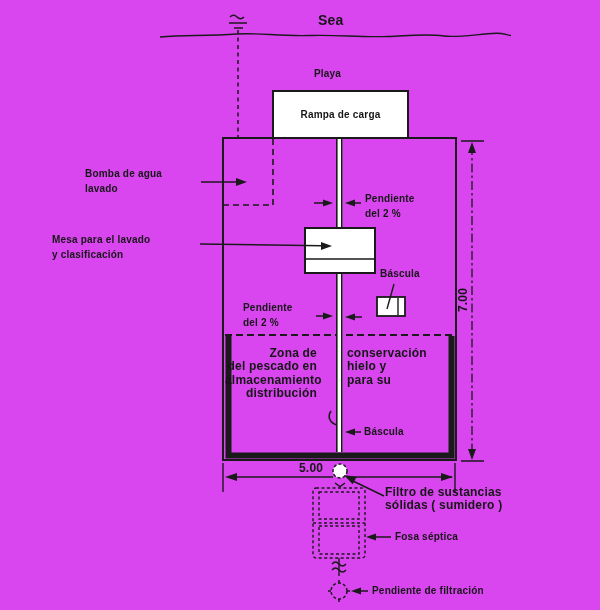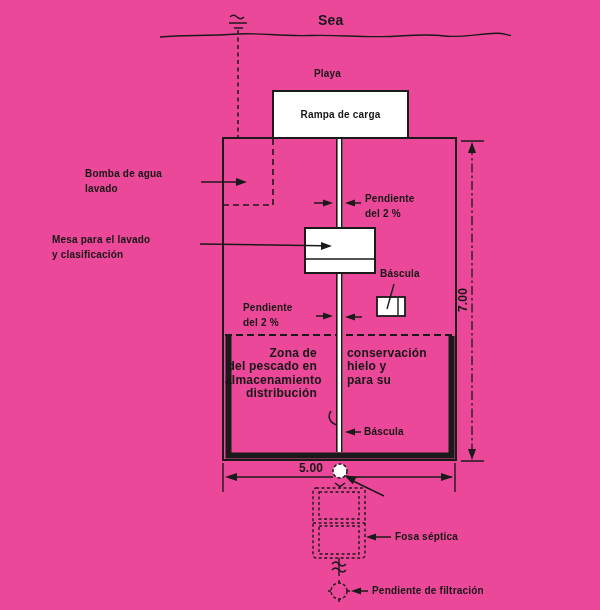--- a/index.html
+++ b/index.html
@@ -1,17 +1,17 @@
 <!DOCTYPE html>
 <html><head>
 <meta charset="utf-8">
 <style>
   html,body{margin:0;padding:0;background:#fff;}
   #stage{
-    position:relative;width:600px;height:610px;background:#ec4899;
+    position:relative;width:600px;height:610px;background:#d946ef;
     font-family:"Liberation Sans", sans-serif;color:#161616;overflow:hidden;
   }
   #linework{position:absolute;left:0;top:0;z-index:1;}
   .lbl{position:absolute;z-index:2;font-weight:bold;color:#161616;letter-spacing:.2px;white-space:pre;}
   .fs14{font-size:14px;}
   .fs13{font-size:10px;line-height:15px;}
   .fs12{font-size:12px;line-height:13.4px;}
   .zoneL{text-align:right;}
   .ramp-label{display:flex;align-items:center;justify-content:center;}
   .rot{transform:rotate(-90deg);transform-origin:center center;text-align:center;}
@@ -162,18 +162,19 @@
   <div class="lbl fs12 zoneL" style="left:225px;top:347px;width:92px;"><span>Zona de</span><br><span>del pescado en</span><br><span>almacenamiento</span><br><span>distribución</span></div>
 
   <div class="lbl fs12" style="left:347px;top:347px;"><span>conservación</span><br><span>hielo y</span><br><span>para su</span></div>
 
   <div class="lbl fs13" style="left:364px;top:424px;">Báscula</div>
 
   <div class="lbl fs12 rot" style="left:445px;top:292px;width:40px;height:16px;">7.00</div>
 
   <div class="lbl fs12" style="left:299px;top:462px;">5.00</div>
 
+  <div class="lbl fs12" style="left:385px;top:486px;"><span>Filtro de sustancias</span><br><span>sólidas ( sumidero )</span></div>
 
   <div class="lbl fs13" style="left:395px;top:529px;">Fosa séptica</div>
 
   <div class="lbl fs13" style="left:372px;top:583px;">Pendiente de filtración</div>
 
 </div>
 
 </body></html>

